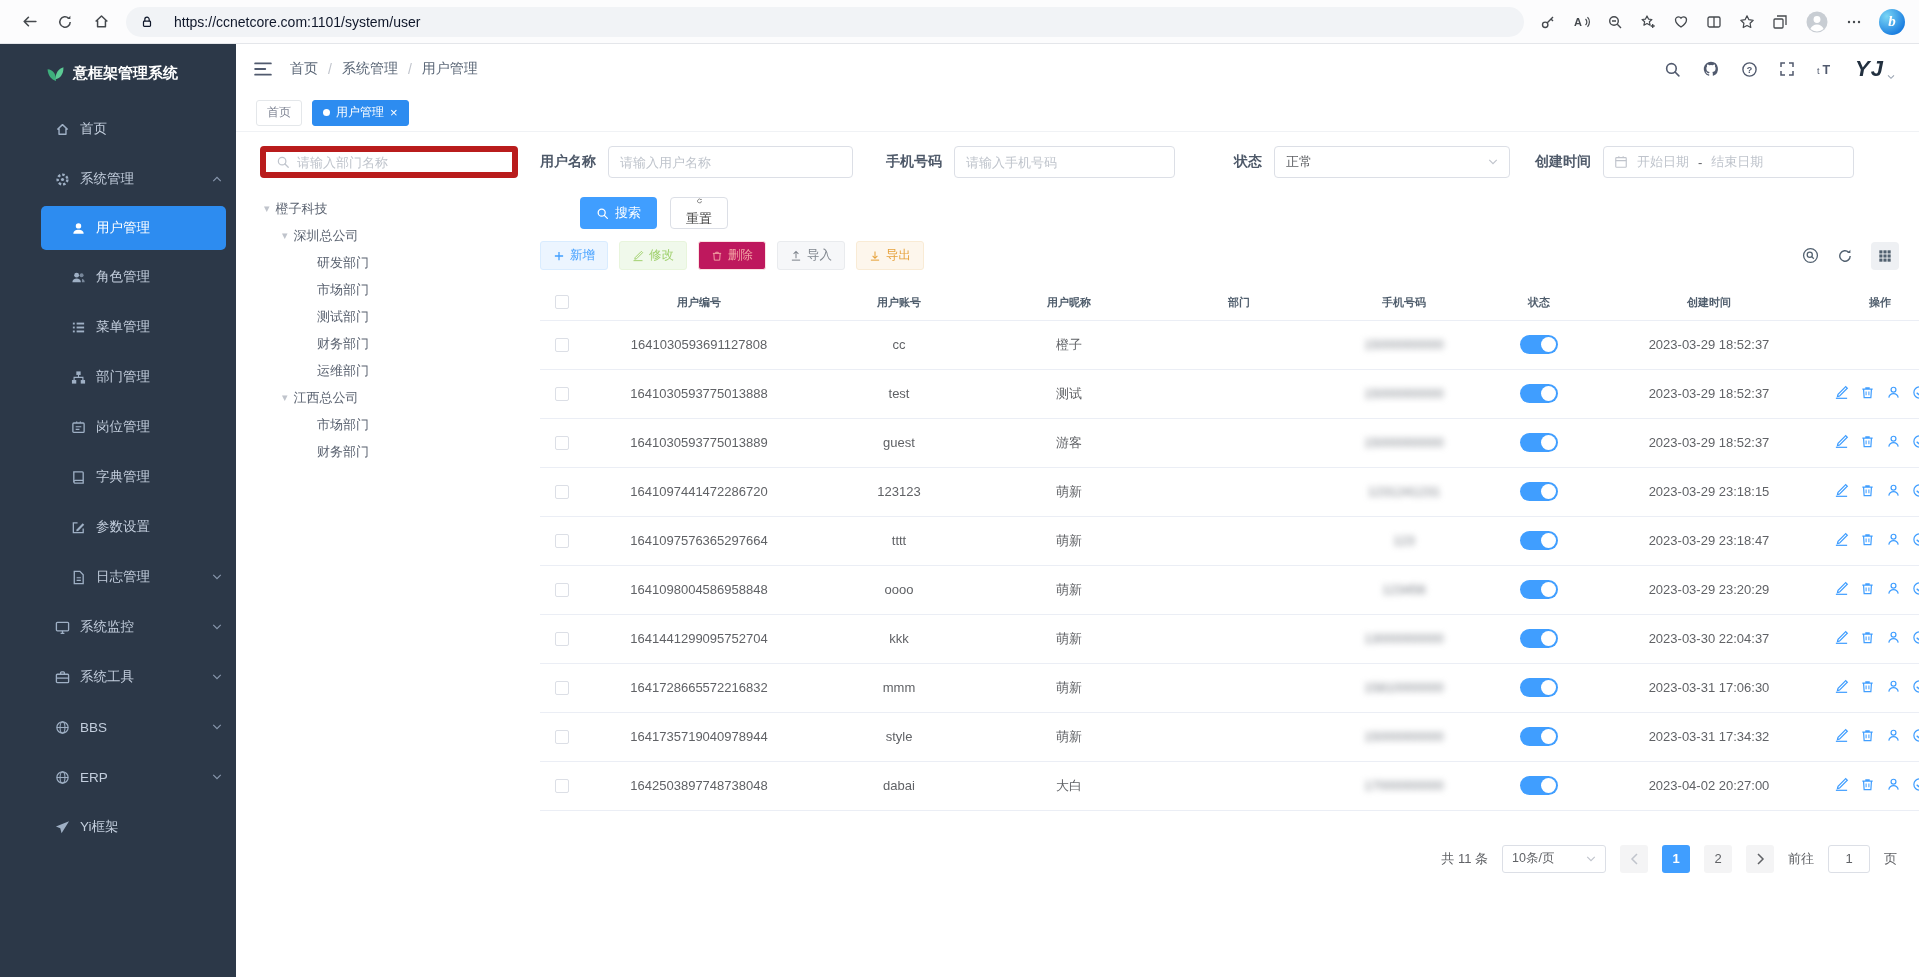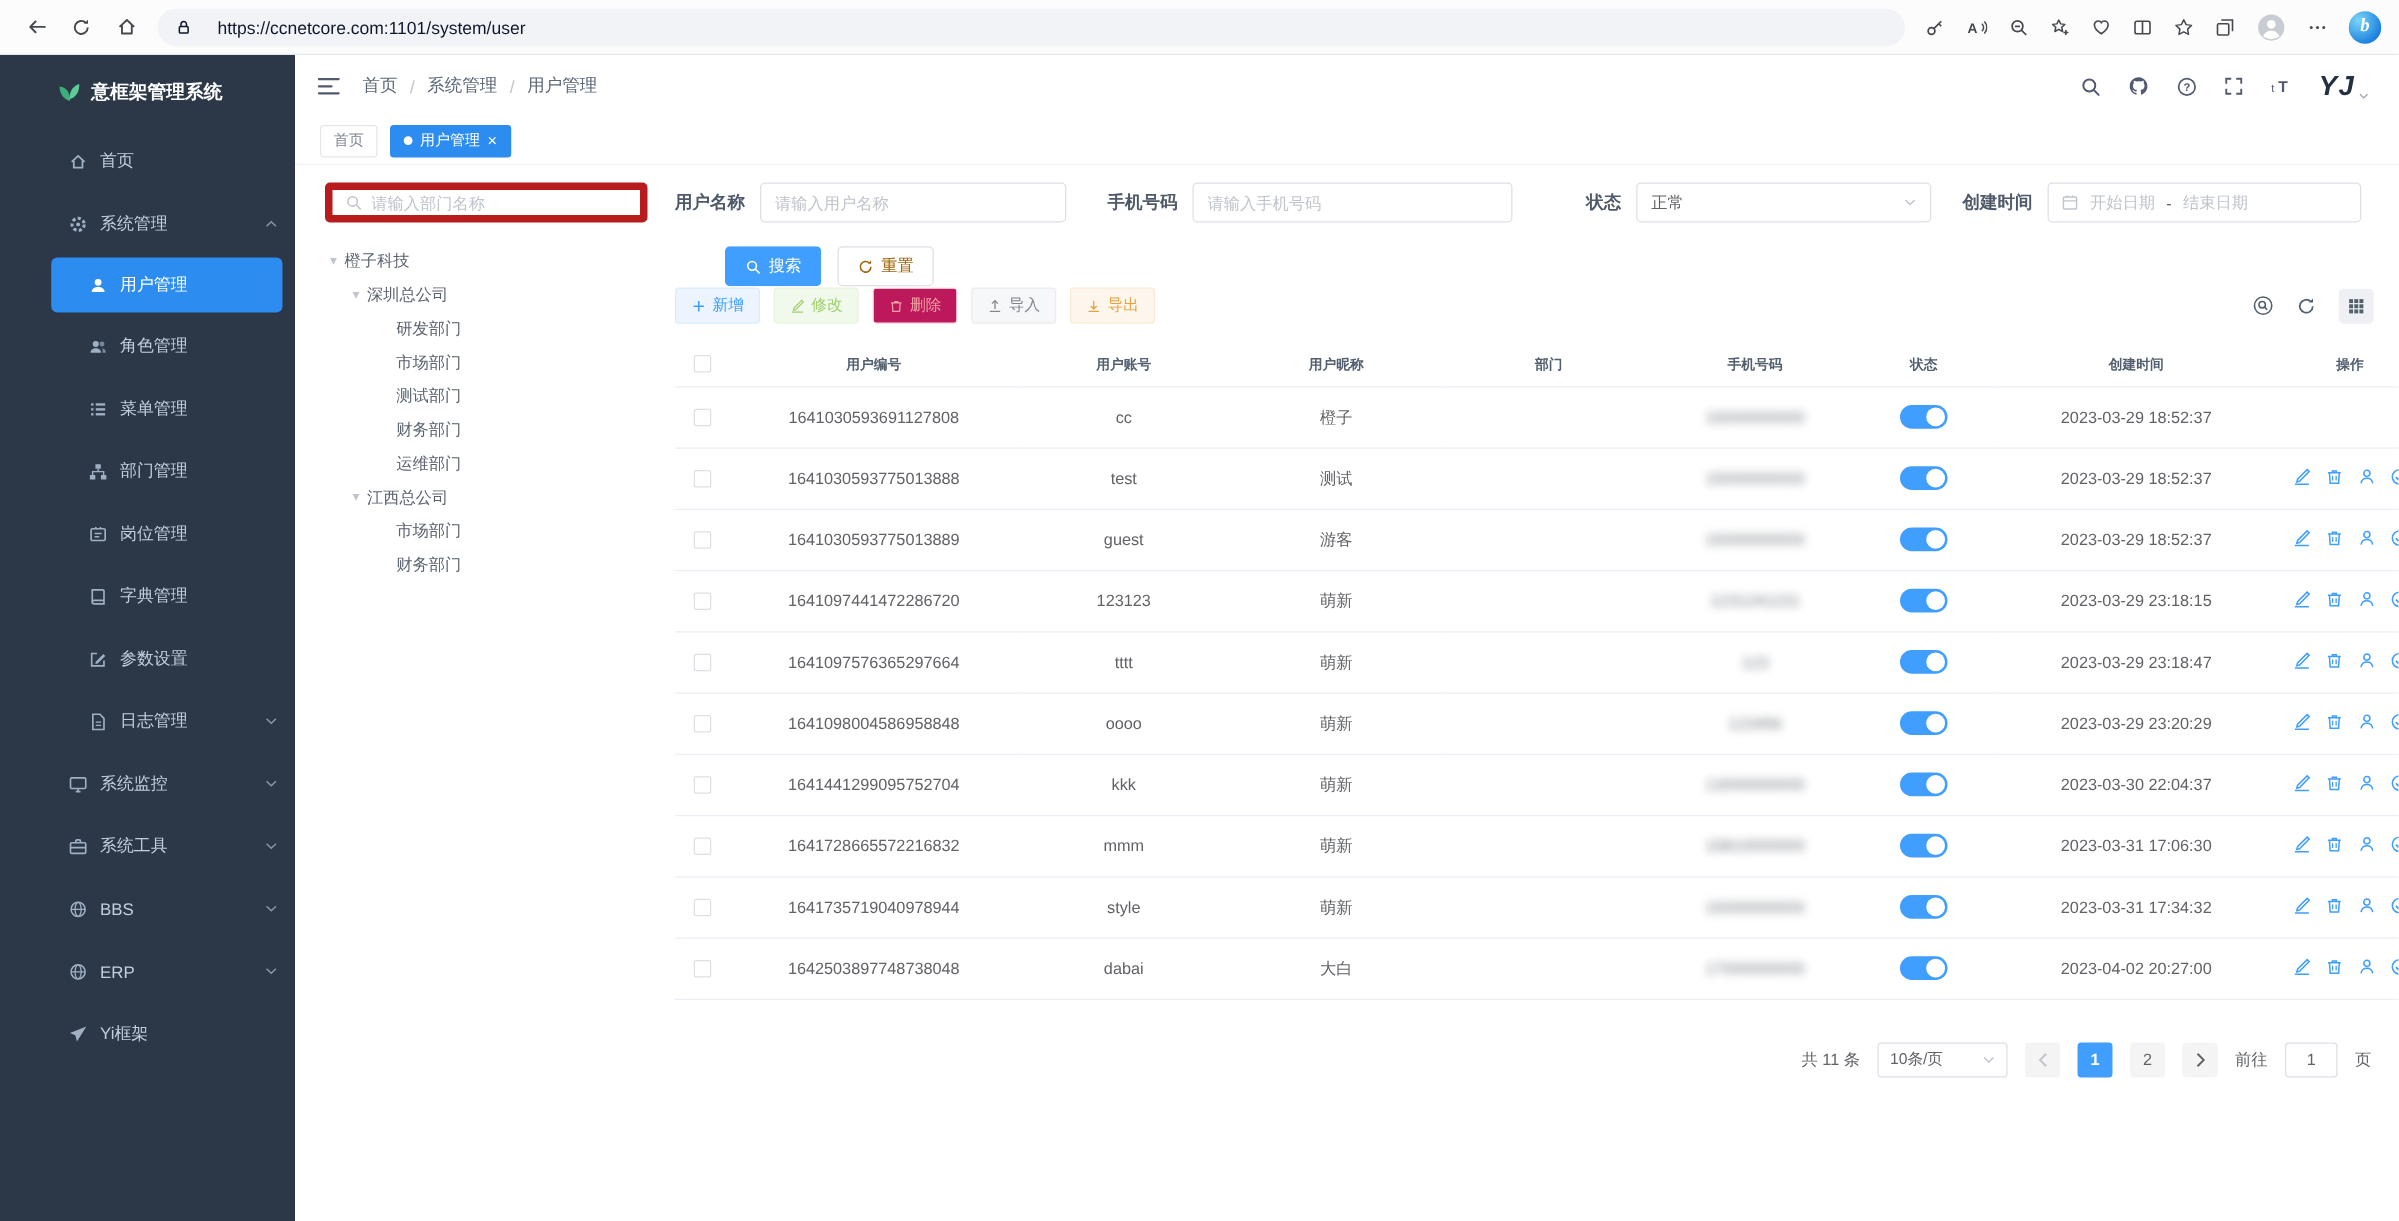--- a/index.html
+++ b/index.html
@@ -59,34 +59,34 @@
   .tree-node[data-level="1"] { padding-left:22px; }
   .tree-node[data-level="2"] { padding-left:57px; }
   .caret { color:#c0c4cc; font-size:11px; }
 
   .work-area { flex:1; min-width:0; display:flex; flex-direction:column; }
   .filter-row { display:flex; align-items:center; flex:none; }
   .f-label { font-size:14px; color:#4e5969; font-weight:600; margin-right:12px; white-space:nowrap; }
   .f-input { height:32px; border:1px solid #dcdfe6; border-radius:4px; padding:0 11px; font-size:13px; color:#606266; outline:none; }
   .f-input::placeholder { color:#bfc4cc; }
   .w-username { width:245px; }
-  .w-phone { width:256px; }
+  .w-phone { width:221px; }
   .gap-a { margin-left:33px; } .gap-b { margin-left:59px; } .gap-c { margin-left:25px; }
   .f-select { width:236px; height:32px; border:1px solid #dcdfe6; border-radius:4px; display:flex; align-items:center; padding:0 11px; font-size:13px; color:#606266; background:#fff; cursor:pointer; }
   .f-select .sel-chev { margin-left:auto; color:#c0c4cc; }
   .date-range { width:251px; height:32px; border:1px solid #dcdfe6; border-radius:4px; display:flex; align-items:center; gap:9px; padding:0 10px; font-size:13px; color:#bfc4cc; background:#fff; cursor:pointer; }
   .date-range .dsep { color:#606266; }
   .cal { color:#c0c4cc; }
 
   .btn-row { margin-top:19px; display:flex; gap:13px; flex:none;margin-left:40px; }
   .btn { height:32px; border-radius:4px; display:inline-flex; align-items:center; gap:6px; padding:0 15px; font-size:13px; cursor:pointer; border:1px solid transparent; }
   .btn-primary { background:#409eff; color:#fff; }
-  .btn-plain { background:#fff; border-color:#dcdfe6; color:#a16207; }
-
-  .toolbar-row { margin-top:1px; display:flex; align-items:center; gap:11px; flex:none; }
+  .btn-plain { background:#fff; border-color:#dcdfe6; color:#404040;flex-direction:column; }
+
+  .toolbar-row { margin-top:12px; display:flex; align-items:center; gap:11px; flex:none; }
   .tbtn { height:29px; border-radius:3px; display:inline-flex; align-items:center; gap:5px; padding:0 12px; font-size:12.5px; border:1px solid transparent; cursor:pointer; }
   .tbtn-add { background:#ecf5ff; color:#409eff; border-color:#d9ecff; }
   .tbtn-mod { background:#f0f9eb; color:#9fd06c; border-color:#e8f5dc; }
   .tbtn-del { background:#be185d; color:#f3a3a3; border-color:#fbe3e3; }
   .tbtn-imp { background:#f6f7f9; color:#81878f; border-color:#e9ebee; }
   .tbtn-exp { background:#fdf6ec; color:#e6a23c; border-color:#f9ebd5; }
   .toolbar-icons { margin-left:auto; display:flex; align-items:center; gap:18px; color:#51606f; }
   .icon-chip { width:28px; height:28px; background:#eef0f3; border-radius:4px; display:flex; align-items:center; justify-content:center; cursor:pointer; }
 
   .user-table { margin-top:15px; width:100%; border-collapse:collapse; table-layout:fixed; flex:none; }

